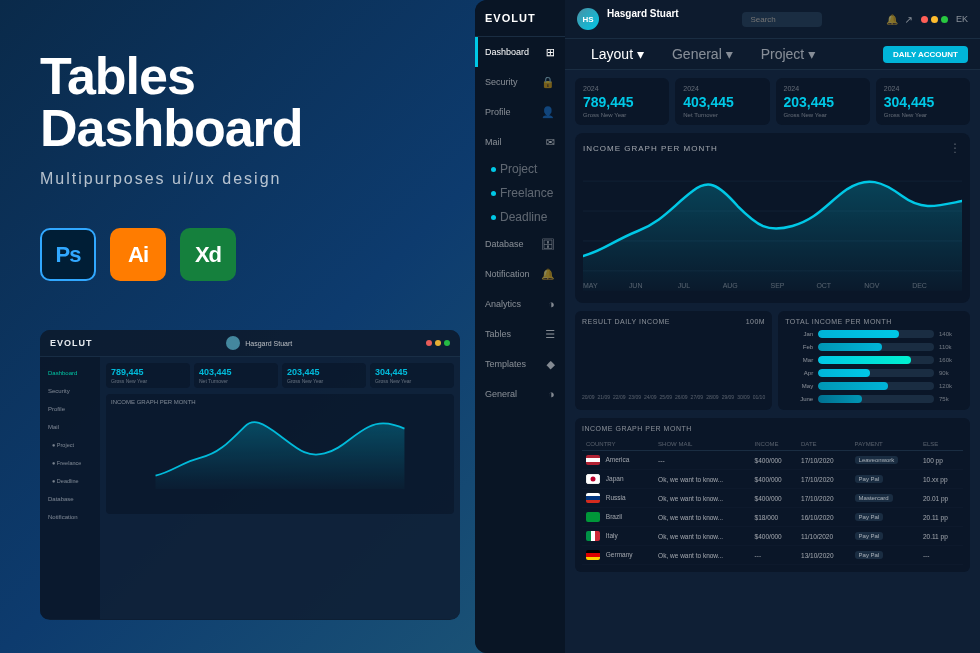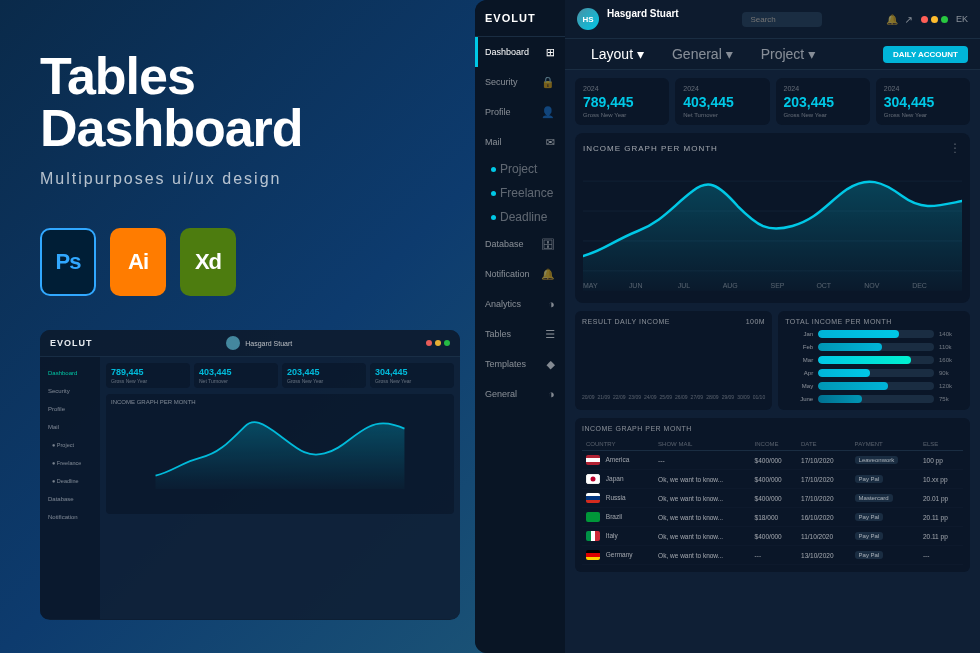--- a/index.html
+++ b/index.html
@@ -44,33 +44,33 @@
     }
 
     
     .app-icons {
       display: flex;
       gap: 14px;
       margin-bottom: 36px;
     }
     .app-icon {
       width: 56px;
-      height: 68px;
+      height: 53px;
       border-radius: 10px;
       display: flex;
       align-items: center;
       justify-content: center;
       font-size: 22px;
       font-weight: 900;
       color: white;
       letter-spacing: -1px;
     }
     .app-icon-ps { background: #001E36; border: 2px solid #31A8FF; color: #31A8FF; }
     .app-icon-ai { background: #FF7C00; color: #fff; }
-    .app-icon-xd { background: #4d7c0f; color: #fff; }
+    .app-icon-xd { background: #15803d; color: #fff; }
 
     
     .small-preview {
       position: absolute;
       left: 40px;
       top: 330px;
       width: 420px;
       height: 290px;
       background: #0d1b2e;
       border-radius: 10px;

